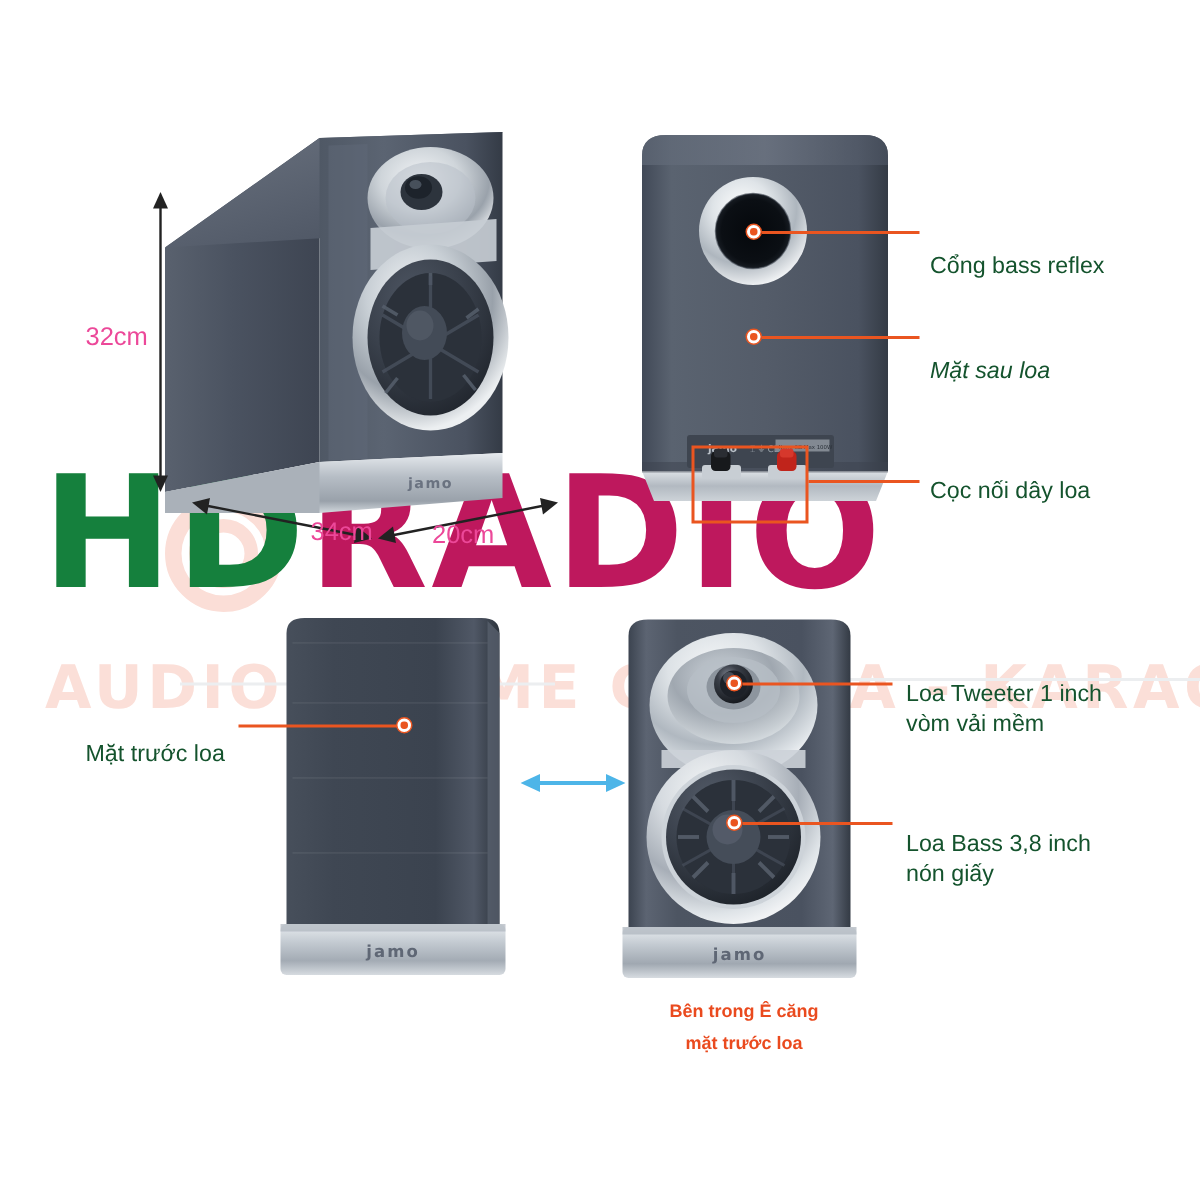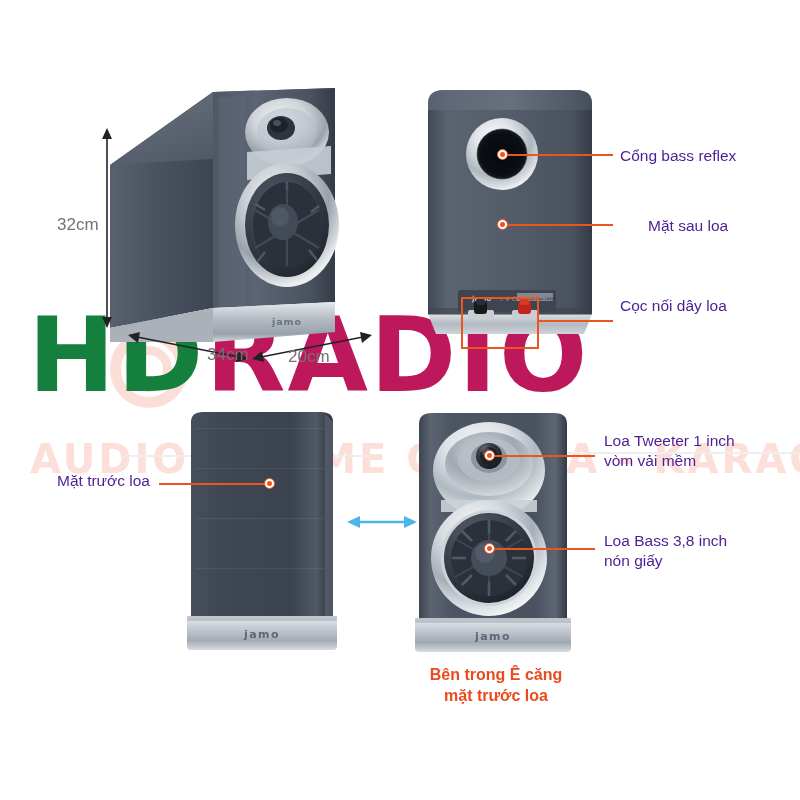--- a/index.html
+++ b/index.html
@@ -26,28 +26,28 @@
 
   
   .abs{position:absolute;}
 
   
   .lead{position:absolute;height:2px;background:#ea5520;}
   .dot{position:absolute;width:11px;height:11px;border-radius:50%;
        border:1.6px solid #ea5520;box-sizing:border-box;background:#fff;}
   .dot:after{content:"";position:absolute;left:2.2px;top:2.2px;width:4.6px;height:4.6px;
        border-radius:50%;background:#ea5520;}
-  .lbl{position:absolute;color:#4c1d95;font-size:15.5px;line-height:19.5px;
-       font-family:"Liberation Sans",sans-serif;white-space:pre-line;}
+  .lbl{position:absolute;color:#14532d;font-size:15.5px;line-height:19.5px;
+       font-family:"Liberation Sans",sans-serif;white-space:pre-line;margin-top:22px;}
   .hl-box{position:absolute;border:2px solid #ea5520;box-sizing:border-box;}
-  .caption{position:absolute;color:#ea4a1e;font-weight:bold;font-size:16px;line-height:21px;
+  .caption{position:absolute;color:#ea4a1e;font-weight:bold;font-size:12px;line-height:21px;
            text-align:center;white-space:pre-line;}
 
   
-  .dimtxt{position:absolute;color:#737373;font-size:17px;font-family:"Liberation Sans",sans-serif;}
+  .dimtxt{position:absolute;color:#ec4899;font-size:17px;font-family:"Liberation Sans",sans-serif;}
 </style>
 </head>
 <body>
 
 <div id="stage">
 
   <div class="wm wm-ring"></div>
   <div class="wm wm-ring2"></div>
   <div class="wm wm-main"><span class="wm-hd">HD</span><span class="wm-radio">RADIO</span></div>
   <div class="wm wm-sub">AUDIO - HOME CINEMA - KARAOKE</div>
@@ -218,21 +218,21 @@
   </svg>
 
   <div class="hl-box" style="left:461px;top:297px;width:78px;height:52px;"></div>
 
   <div class="dot" style="left:497px;top:149px;"></div>
   <div class="lead" style="left:508px;top:154px;width:105px;"></div>
   <div class="lbl" style="left:620px;top:146px;">Cổng bass reflex</div>
 
   <div class="dot" style="left:497px;top:219px;"></div>
   <div class="lead" style="left:508px;top:224px;width:105px;"></div>
-  <div class="lbl" style="left:648px;top:216px;">Mặt sau loa</div>
+  <div class="lbl" style="left:620px;top:216px;font-style:italic;">Mặt sau loa</div>
 
   <div class="lead" style="left:539px;top:320px;width:74px;"></div>
   <div class="lbl" style="left:620px;top:296px;">Cọc nối dây loa</div>
 
   <svg class="abs" style="left:185px;top:408px;width:155px;height:250px;" viewBox="0 0 155 250">
     <defs>
       <linearGradient id="grilleG" x1="0" y1="0" x2="1" y2="0">
         <stop offset="0%" stop-color="#474f5b"></stop>
         <stop offset="20%" stop-color="#414955"></stop>
         <stop offset="72%" stop-color="#3c4450"></stop>

